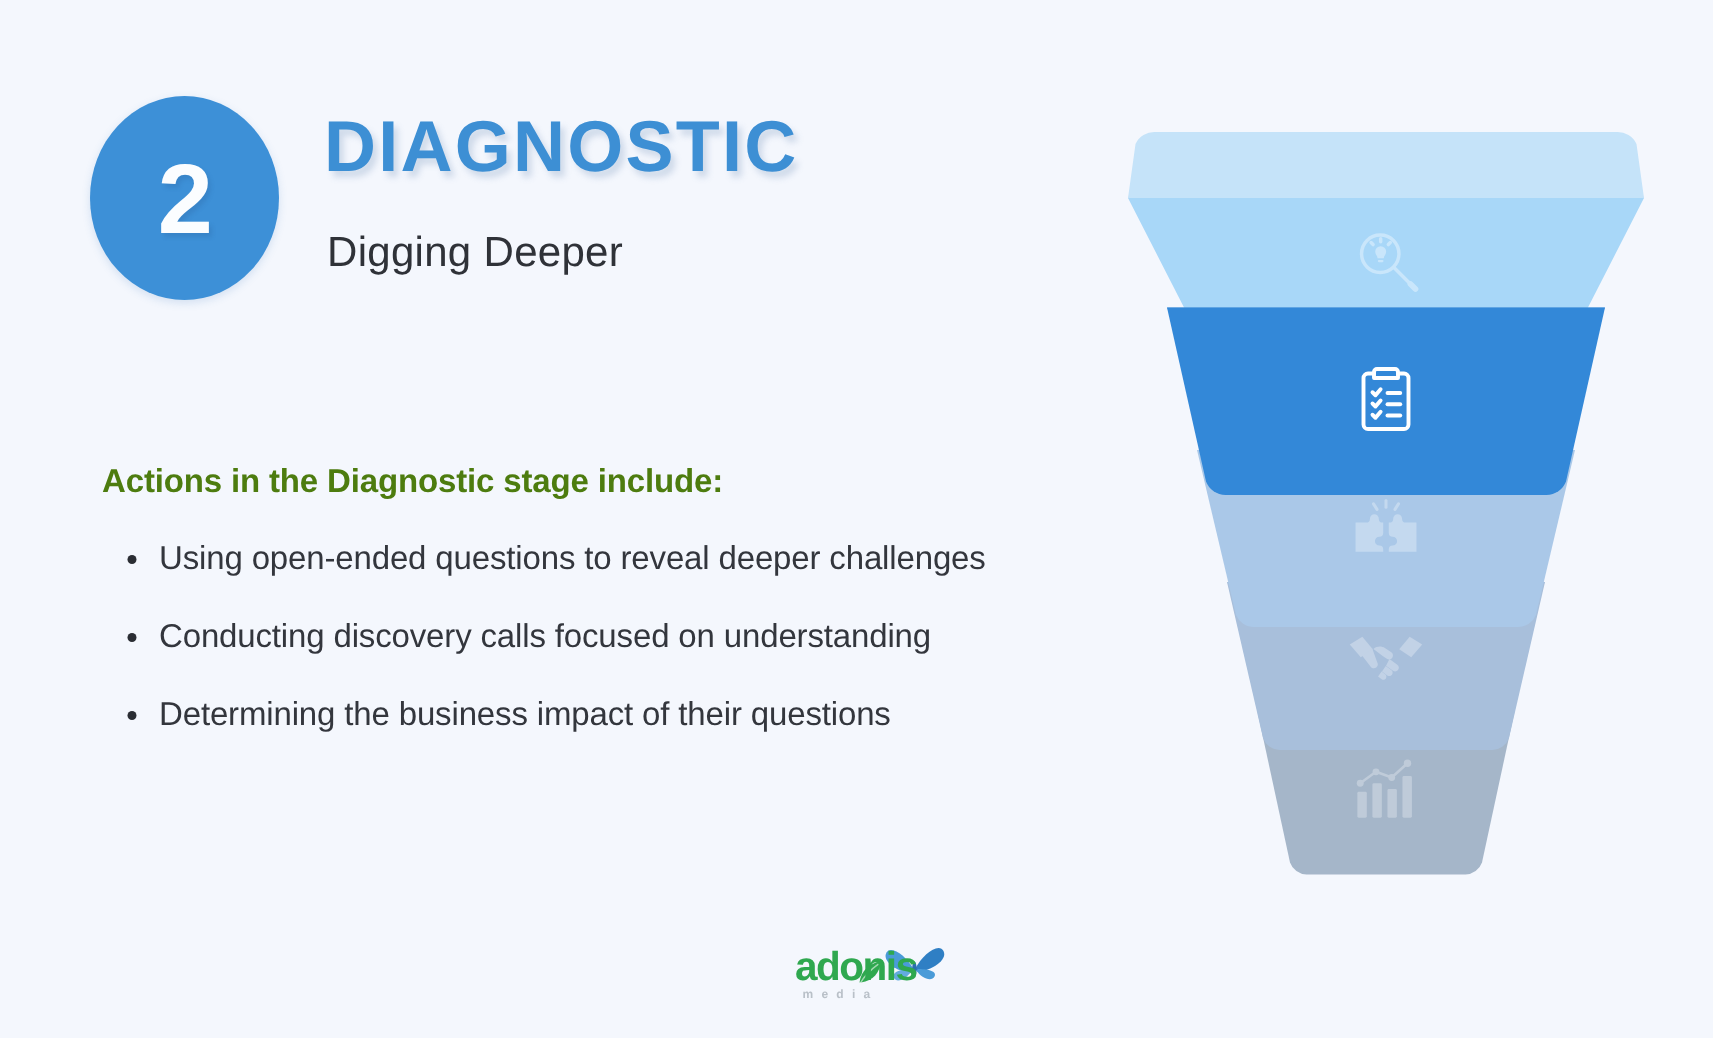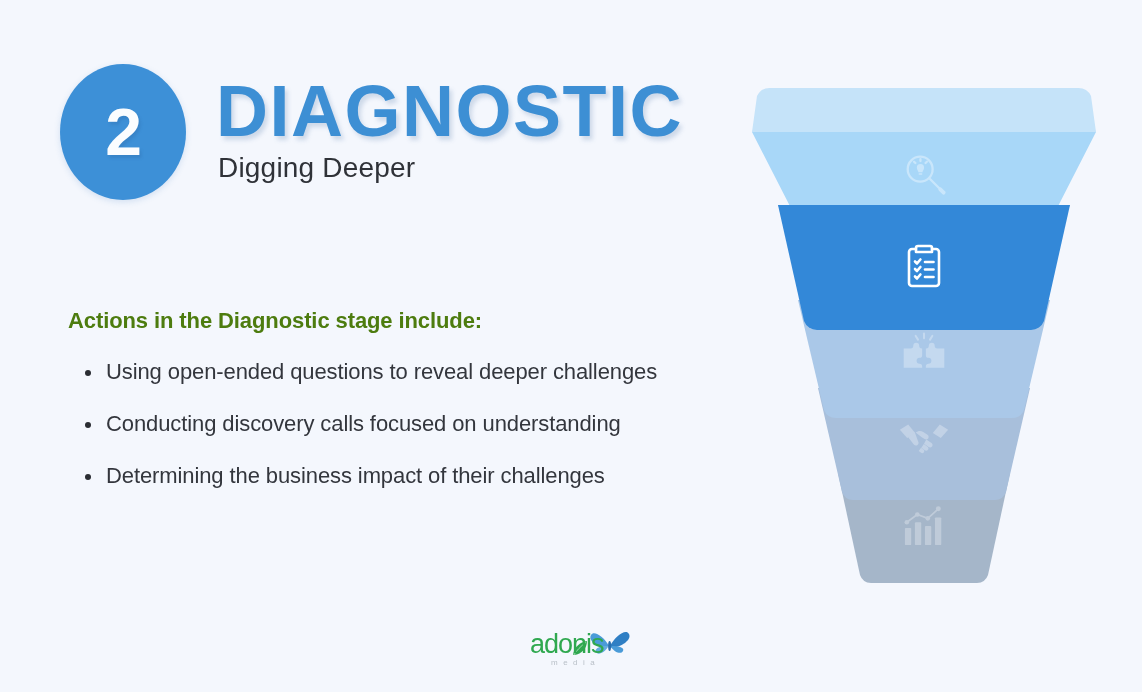--- a/index.html
+++ b/index.html
@@ -25,21 +25,21 @@
   .badge-num {
     color:#fbfdff;
     font-size:66px;
     font-weight:bold;
     line-height:1;
     letter-spacing:-1px;
     text-shadow:2px 3px 3px rgba(40,90,150,.22);
   }
   .title {
     position:absolute; left:156px; top:11px;
-    font-size:72px;
+    font-size:48px;
     font-weight:bold;
     color:#3d8fd4;
     letter-spacing:1.5px;
     line-height:1;
     text-shadow:3px 4px 4px rgba(120,150,190,.30);
     white-space:nowrap;
   }
   .subtitle {
     position:absolute; left:158px; top:88px;
     font-size:28px;
@@ -84,30 +84,31 @@
   .tier .ico {
     position:absolute;
     left:0; right:0;
     display:flex; align-items:center; justify-content:center;
   }
 
   
   .logo { position:absolute; left:512px; top:625px; width:126px; height:50px; }
   .logo-word {
     position:absolute; left:18px; top:6px;
-    font-size:27px; font-weight:normal;
+    font-size:27px; font-weight:bold;
     color:#2fa84f; letter-spacing:-1px;
     line-height:1;
   }
   .logo-sub {
-    position:absolute; left:39px; top:34px;
+    position:absolute; left:23px; top:34px;
     font-size:8px;
     color:#b9c0c8;
     letter-spacing:5.5px;
     line-height:1;
+    font-weight:bold;
   }
   .logo-bfly { position:absolute; left:76px; top:0px; }
 </style>
 </head>
 <body>
 
 <div class="slide">
 
   <div class="header">
     <div class="badge">
@@ -115,21 +116,21 @@
     </div>
     <div class="title">DIAGNOSTIC</div>
     <div class="subtitle">Digging Deeper</div>
   </div>
 
   <div class="body-block">
     <div class="lead">Actions in the Diagnostic stage include:</div>
     <ul class="bullets">
       <li>Using open-ended questions to reveal deeper challenges</li>
       <li>Conducting discovery calls focused on understanding</li>
-      <li>Determining the business impact of their challenges</li>
+      <li>Determining the business impact of their questions</li>
     </ul>
   </div>
 
   <div class="funnel">
 
     <div class="tier" style="top:0px; z-index:5;">
       <svg width="344" height="136" viewBox="0 0 344 136">
         <path d="M18 0 H326 L344 44 L300 44 L44 44 L0 44 Z" fill="#c5e3f9"></path>
         <path d="M0 44 H344 L300 130 a12 12 0 0 1 -11 6 H55 a12 12 0 0 1 -11 -6 Z" fill="#a8d7f8"></path>
         <path d="M18 0 H326 a14 14 0 0 1 13 8 L344 44 H0 L5 8 A14 14 0 0 1 18 0 Z" fill="#c5e3f9"></path>

